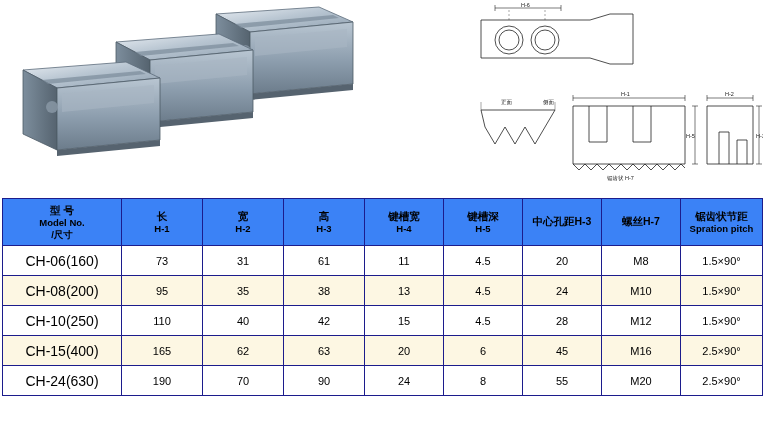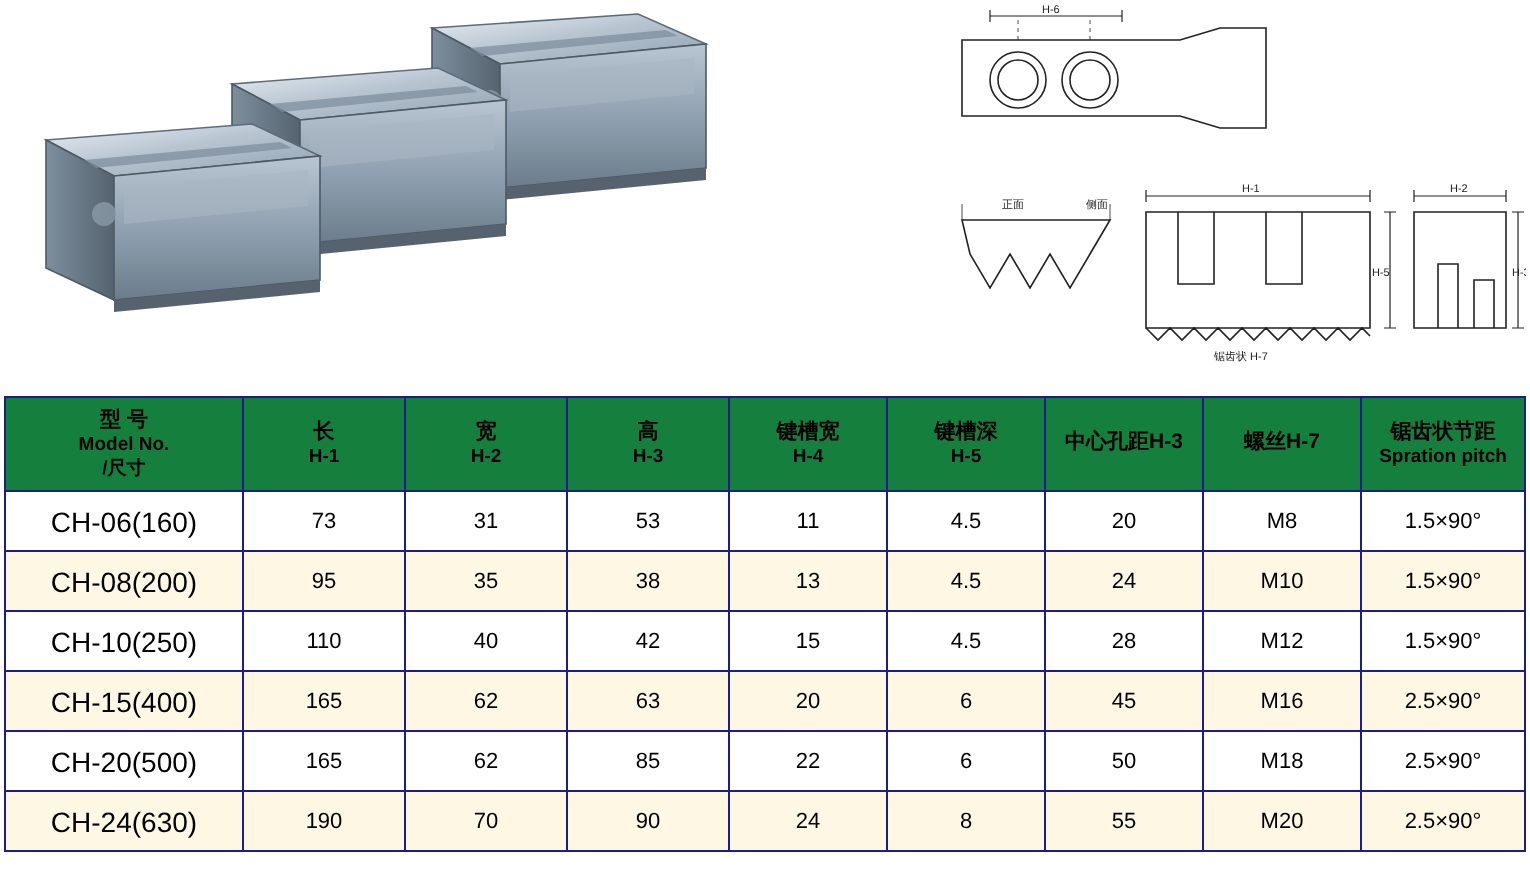--- a/index.html
+++ b/index.html
@@ -34,21 +34,21 @@
     font-size:10px;
   }
   th,td{
     border:1px solid #1c1c8c;
     text-align:center;
     vertical-align:middle;
     padding:0;
   }
   thead th{
     height:46px;
-    background:#15803d;
+    background:#3b82f6;
     font-weight:bold;
     line-height:1.25;
     font-size:10.5px;
     color:#000;
     margin-left:40px;
   }
   tbody td{height:29px;font-size:11px;}
   tbody tr:nth-child(even) td{background:#fdf7e3;}
   tbody tr:nth-child(odd) td{background:#ffffff;}
   td.model{font-size:14px;}
@@ -208,21 +208,21 @@
           <div class="cn">锯齿状节距</div>
           <div class="en">Spration pitch</div>
         </th>
       </tr>
     </thead>
     <tbody>
       <tr>
         <td class="model">CH-06(160)</td>
         <td>73</td>
         <td>31</td>
-        <td>53</td>
+        <td>61</td>
         <td>11</td>
         <td>4.5</td>
         <td>20</td>
         <td>M8</td>
         <td>1.5×90°</td>
       </tr>
       <tr>
         <td class="model">CH-08(200)</td>
         <td>95</td>
         <td>35</td>
@@ -249,31 +249,20 @@
         <td>165</td>
         <td>62</td>
         <td>63</td>
         <td>20</td>
         <td>6</td>
         <td>45</td>
         <td>M16</td>
         <td>2.5×90°</td>
       </tr>
       <tr>
-        <td class="model">CH-20(500)</td>
-        <td>165</td>
-        <td>62</td>
-        <td>85</td>
-        <td>22</td>
-        <td>6</td>
-        <td>50</td>
-        <td>M18</td>
-        <td>2.5×90°</td>
-      </tr>
-      <tr>
         <td class="model">CH-24(630)</td>
         <td>190</td>
         <td>70</td>
         <td>90</td>
         <td>24</td>
         <td>8</td>
         <td>55</td>
         <td>M20</td>
         <td>2.5×90°</td>
       </tr>

